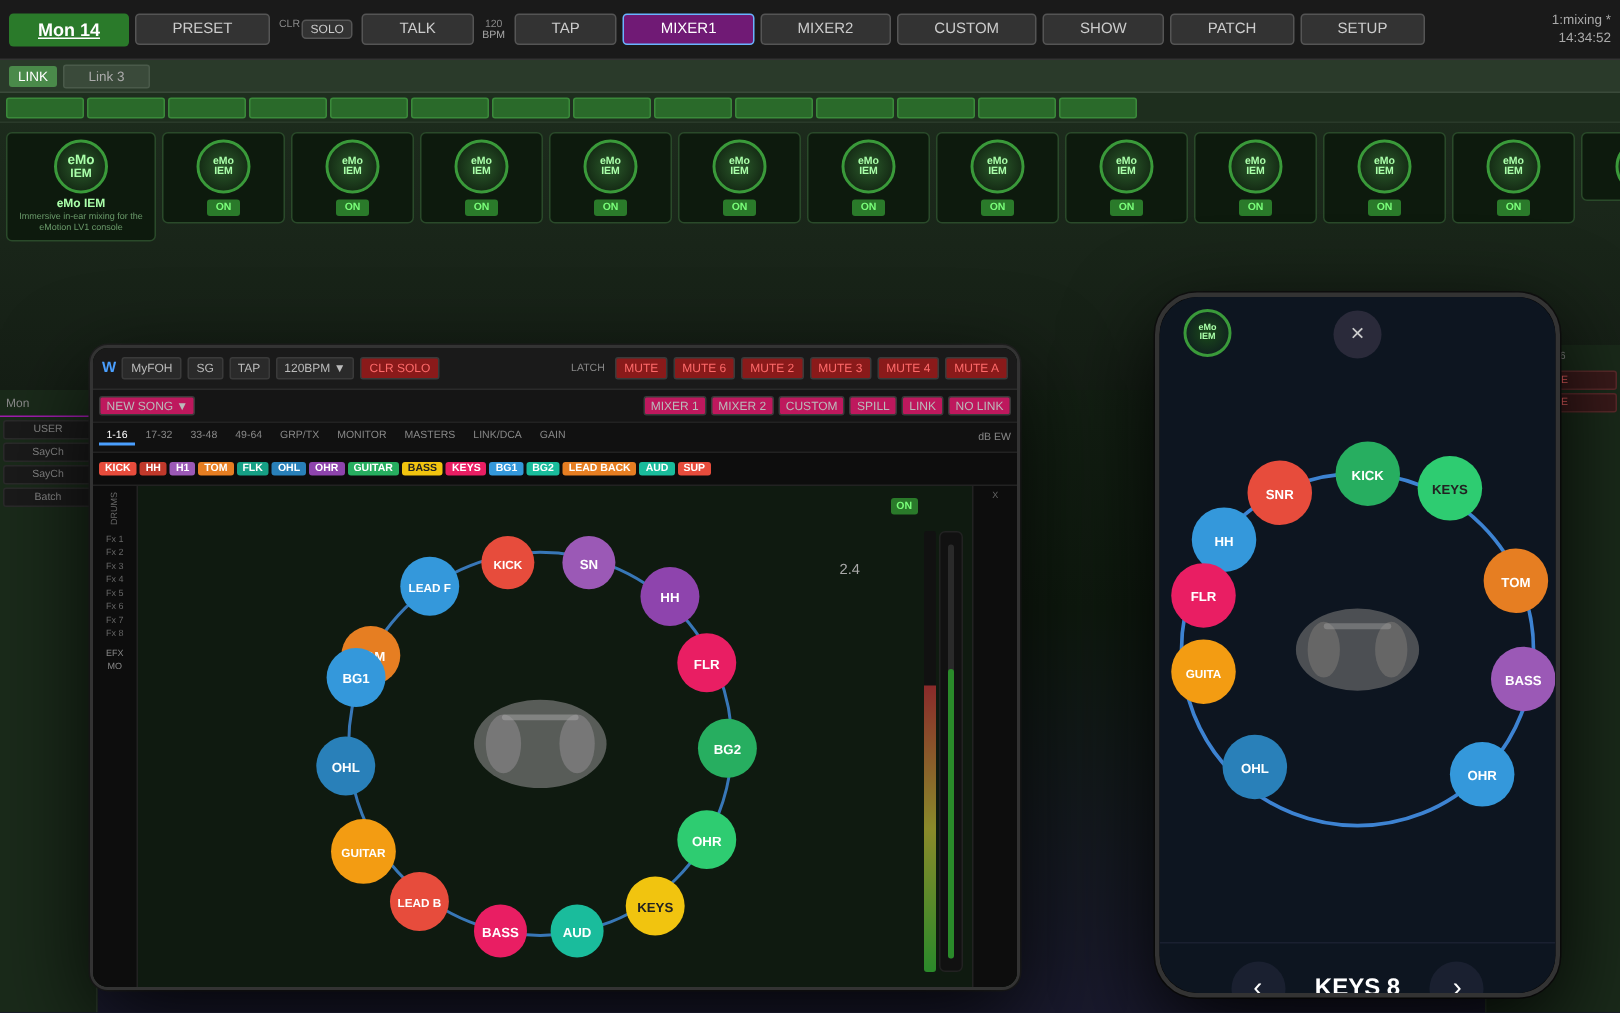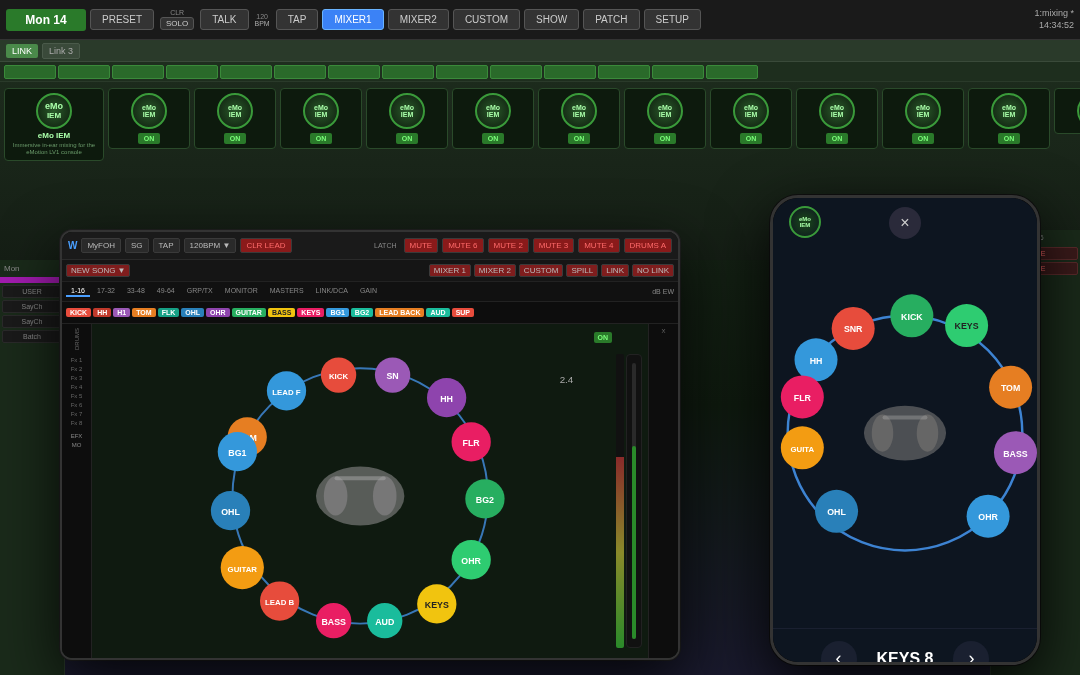--- a/index.html
+++ b/index.html
@@ -37,34 +37,35 @@
 
     .top-bar-date {
       background: #2a7a2a;
       color: #fff;
       font-size: 12px;
       font-weight: bold;
       padding: 4px 10px;
       border-radius: 3px;
       min-width: 80px;
       text-align: center;
+      text-decoration: underline;
     }
 
     .top-btn {
       background: #333;
       color: #ccc;
       font-size: 10px;
-      padding: 4px 11px;
+      padding: 4px 24px;
       border-radius: 3px;
       border: 1px solid #555;
       cursor: pointer;
       white-space: nowrap;
     }
     .top-btn.active {
-      background: #3b82f6;
+      background: #701a75;
       color: #fff;
       border-color: #6ab4ff;
     }
 
     .top-bar-spacer { flex: 1; }
 
     .server-info {
       color: #aaa;
       font-size: 9px;
       text-align: right;
@@ -95,21 +96,21 @@
       background: #4a8a4a;
       color: #fff;
       font-size: 9px;
       padding: 2px 6px;
       border-radius: 2px;
     }
     .link-dropdown {
       background: #3a4a3a;
       color: #aaa;
       font-size: 9px;
-      padding: 2px 6px;
+      padding: 2px 16px;
       border-radius: 2px;
       border: 1px solid #4a5a4a;
     }
 
     .fader-row {
       height: 20px;
       background: #1e2e1e;
       display: flex;
       align-items: center;
       padding: 0 4px;
@@ -245,21 +246,21 @@
       height: 22px;
       background: #151515;
       display: flex;
       align-items: center;
       padding: 0 4px;
       gap: 3px;
       flex-shrink: 0;
       border-bottom: 1px solid #222;
     }
     .t-dropdown {
-      background: #7f1d1d;
+      background: #be185d;
       color: #bbb;
       font-size: 8px;
       padding: 1px 4px;
       border-radius: 2px;
       border: 1px solid #3a3a3a;
       display: flex;
       align-items: center;
       gap: 2px;
     }
 
@@ -562,21 +563,21 @@
   </style>
 </head>
 <body>
 
 <div class="bg-console"></div>
 
 <div class="top-bar">
   <div class="top-bar-date">Mon 14</div>
   <div class="top-btn">PRESET</div>
 
-  <div style="display:flex;flex-direction:column;gap:1px;margin:0 2px;justify-content:space-between;">
+  <div style="display:flex;flex-direction:row;gap:1px;margin:0 2px;justify-content:space-between;">
     <div style="color:#888;font-size:7px;text-align:center">CLR</div>
     <div class="top-btn" style="font-size:8px;padding:1px 5px;">SOLO</div>
   </div>
 
   <div class="top-btn">TALK</div>
 
   <div style="display:flex;flex-direction:column;gap:0;margin:0 2px;">
     <div style="color:#888;font-size:7px;text-align:center">120</div>
     <div style="color:#aaa;font-size:7px;text-align:center">BPM</div>
   </div>
@@ -743,29 +744,29 @@
 
 <div class="tablet-device">
   <div class="tablet-inner">
 
     <div class="tablet-topbar">
       <div class="tablet-logo">W</div>
       <div class="t-btn">MyFOH</div>
       <div class="t-btn">SG</div>
       <div class="t-btn">TAP</div>
       <div class="t-btn">120BPM ▼</div>
-      <div class="t-btn red">CLR LEAD</div>
+      <div class="t-btn red">CLR SOLO</div>
       <div style="flex:1"></div>
       <div style="color:#888;font-size:7px;margin-right:3px;">LATCH</div>
       <div class="t-btn red">MUTE</div>
       <div class="t-btn red">MUTE 6</div>
       <div class="t-btn red">MUTE 2</div>
       <div class="t-btn red">MUTE 3</div>
       <div class="t-btn red">MUTE 4</div>
-      <div class="t-btn red">DRUMS A</div>
+      <div class="t-btn red">MUTE A</div>
     </div>
 
     <div class="tablet-row2">
       <div class="t-dropdown">
         <span>NEW SONG</span>
           <span>▼</span>
       </div>
       <div style="flex:1"></div>
       <div class="t-dropdown">MIXER 1</div>
       <div class="t-dropdown">MIXER 2</div>
@@ -966,21 +967,21 @@
       </div>
       <div class="channel-label">KEYS 8</div>
       <div class="nav-arrow">
         <span>›</span>
       </div>
     </div>
   </div>
 </div>
 
 <div class="edge-strip-left">
-  <div style="color:#888;font-size:8px;padding:4px;border-bottom:6px solid #a21caf;">Mon</div>
+  <div style="color:#888;font-size:8px;padding:4px;border-bottom:1px solid #a21caf;">Mon</div>
   <div class="strip-btn">USER</div>
   <div class="strip-btn">SayCh</div>
   <div class="strip-btn">SayCh</div>
   <div class="strip-btn">Batch</div>
 </div>
 
 <div class="edge-strip-right">
   <div style="display:flex;gap:2px;padding:4px;">
     <div style="color:#888;font-size:7px;">Mon 15</div>
     <div style="color:#888;font-size:7px;">Mon 16</div>

